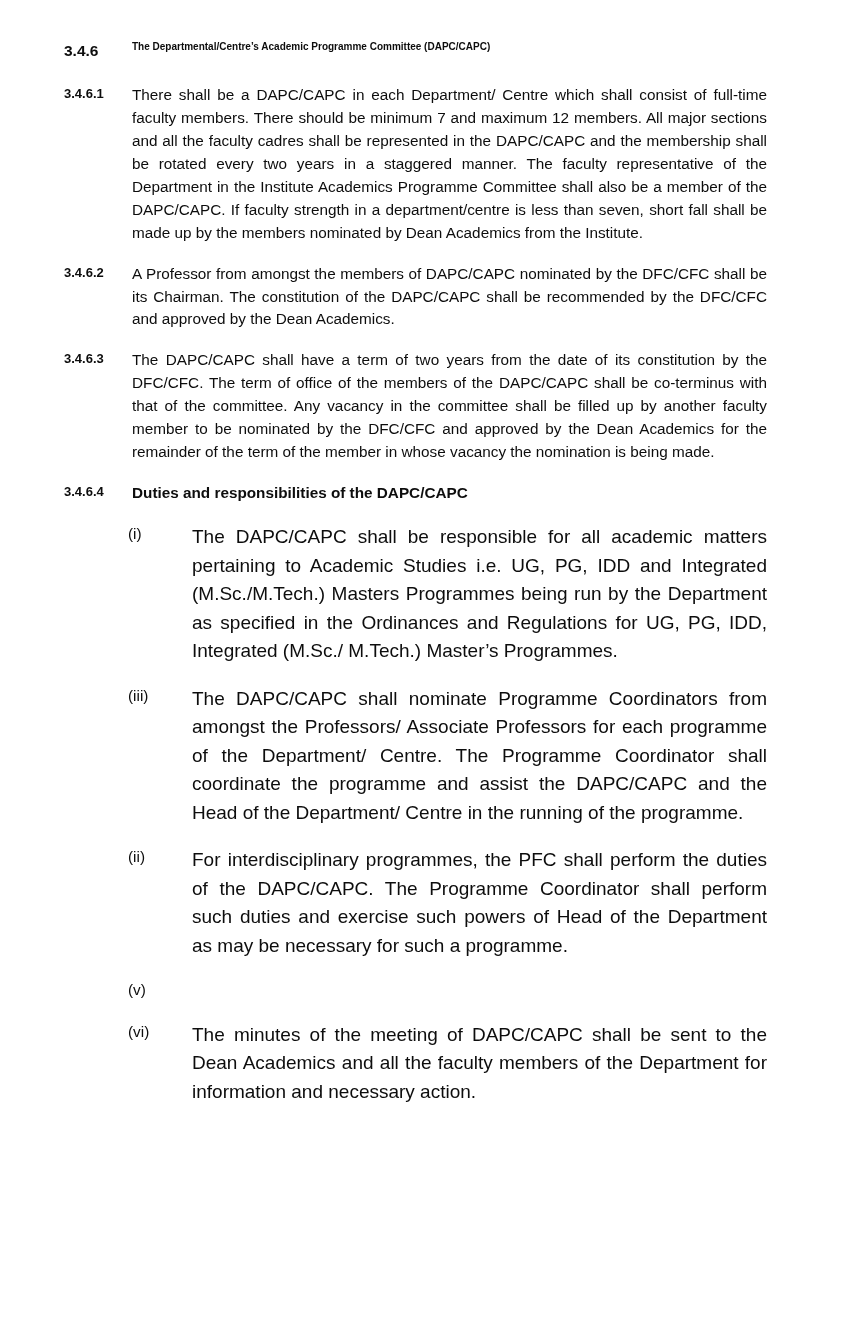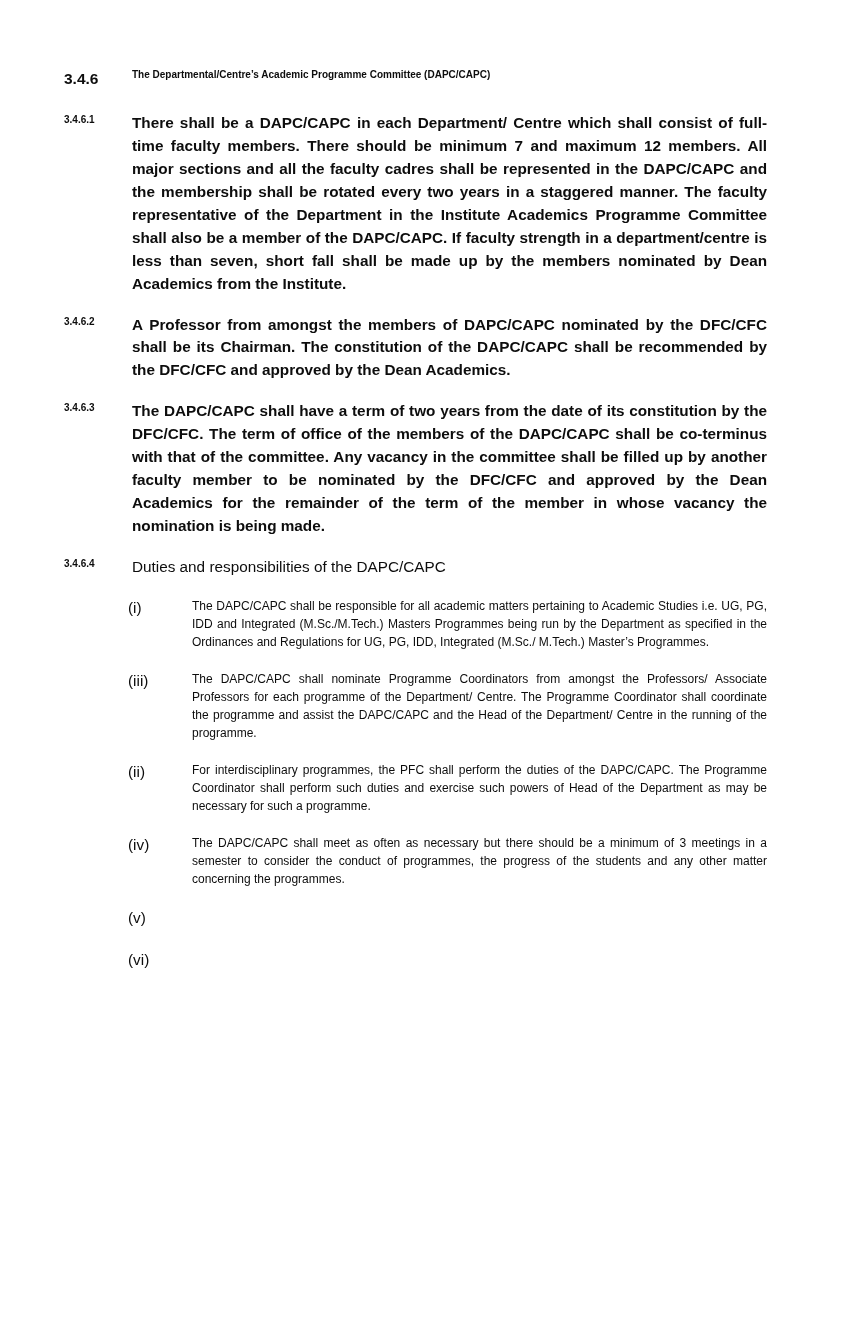--- a/index.html
+++ b/index.html
@@ -12,21 +12,21 @@
     height: 1320px;
     font-family: "Liberation Sans", sans-serif;
     color: #0d0d0d;
     -webkit-font-smoothing: antialiased;
   }
   .page {
     position: relative;
     width: 863px;
     height: 1320px;
     box-sizing: border-box;
-    padding: 68px 96px 0 64px;
+    padding: 40px 96px 0 64px;
   }
 
   
   .heading-block {
     display: flex;
     align-items: flex-start;
     margin-bottom: 22px;
   }
   .heading-num {
     flex: 0 0 auto;
@@ -47,54 +47,53 @@
   
   .clause {
     display: flex;
     align-items: flex-start;
     margin-bottom: 18px;
   }
   .clause-num {
     flex: 0 0 auto;
     width: 68px;
     font-weight: bold;
-    font-size: 10px;
+    font-size: 13px;
     line-height: 1.50;
   }
   .clause-body {
     flex: 1 1 auto;
     font-size: 15.3px;
     line-height: 1.50;
     text-align: justify;
     text-align-last: left;
-    font-weight: bold;
   }
   .clause-body.bold {
-    font-weight: normal;
+    font-weight: bold;
   }
 
   
   .subitems {
     margin-top: 16px;
   }
   .subitem {
     display: flex;
     align-items: flex-start;
     margin-bottom: 19px;
     padding-left: 64px;
   }
   .subitem-num {
     flex: 0 0 auto;
     width: 64px;
     font-size: 15.3px;
     line-height: 1.50;
   }
   .subitem-body {
     flex: 1 1 auto;
-    font-size: 12px;
+    font-size: 19px;
     line-height: 1.50;
     text-align: justify;
     text-align-last: left;
   }
 </style>
 </head>
 <body>
 
 <div class="page">
 
@@ -133,28 +132,25 @@
     <div class="subitem">
       <div class="subitem-num">(iii)</div>
       <div class="subitem-body">The DAPC/CAPC shall nominate Programme Coordinators from amongst the Professors/ Associate Professors for each programme of the Department/ Centre. The Programme Coordinator shall coordinate the programme and assist the DAPC/CAPC and the Head of the Department/ Centre in the running of the programme.</div>
     </div>
 
     <div class="subitem">
       <div class="subitem-num">(ii)</div>
       <div class="subitem-body">For interdisciplinary programmes, the PFC shall perform the duties of the DAPC/CAPC. The Programme Coordinator shall perform such duties and exercise such powers of Head of the Department as may be necessary for such a programme.</div>
     </div>
 
-    <div class="subitem">
-      <div class="subitem-num">(iv)</div>
-      <div class="subitem-body">The DAPC/CAPC shall meet as often as necessary but there should be a minimum of 3 meetings in a semester to consider the conduct of programmes, the progress of the students and any other matter concerning the programmes.</div>
-    </div>
 
     <div class="subitem">
       <div class="subitem-num">(v)</div>
     </div>
 
     <div class="subitem">
       <div class="subitem-num">(vi)</div>
+      <div class="subitem-body">The minutes of the meeting of DAPC/CAPC shall be sent to the Dean Academics and all the faculty members of the Department for information and necessary action.</div>
     </div>
 
   </div>
 
 </div>
 
 </body></html>

